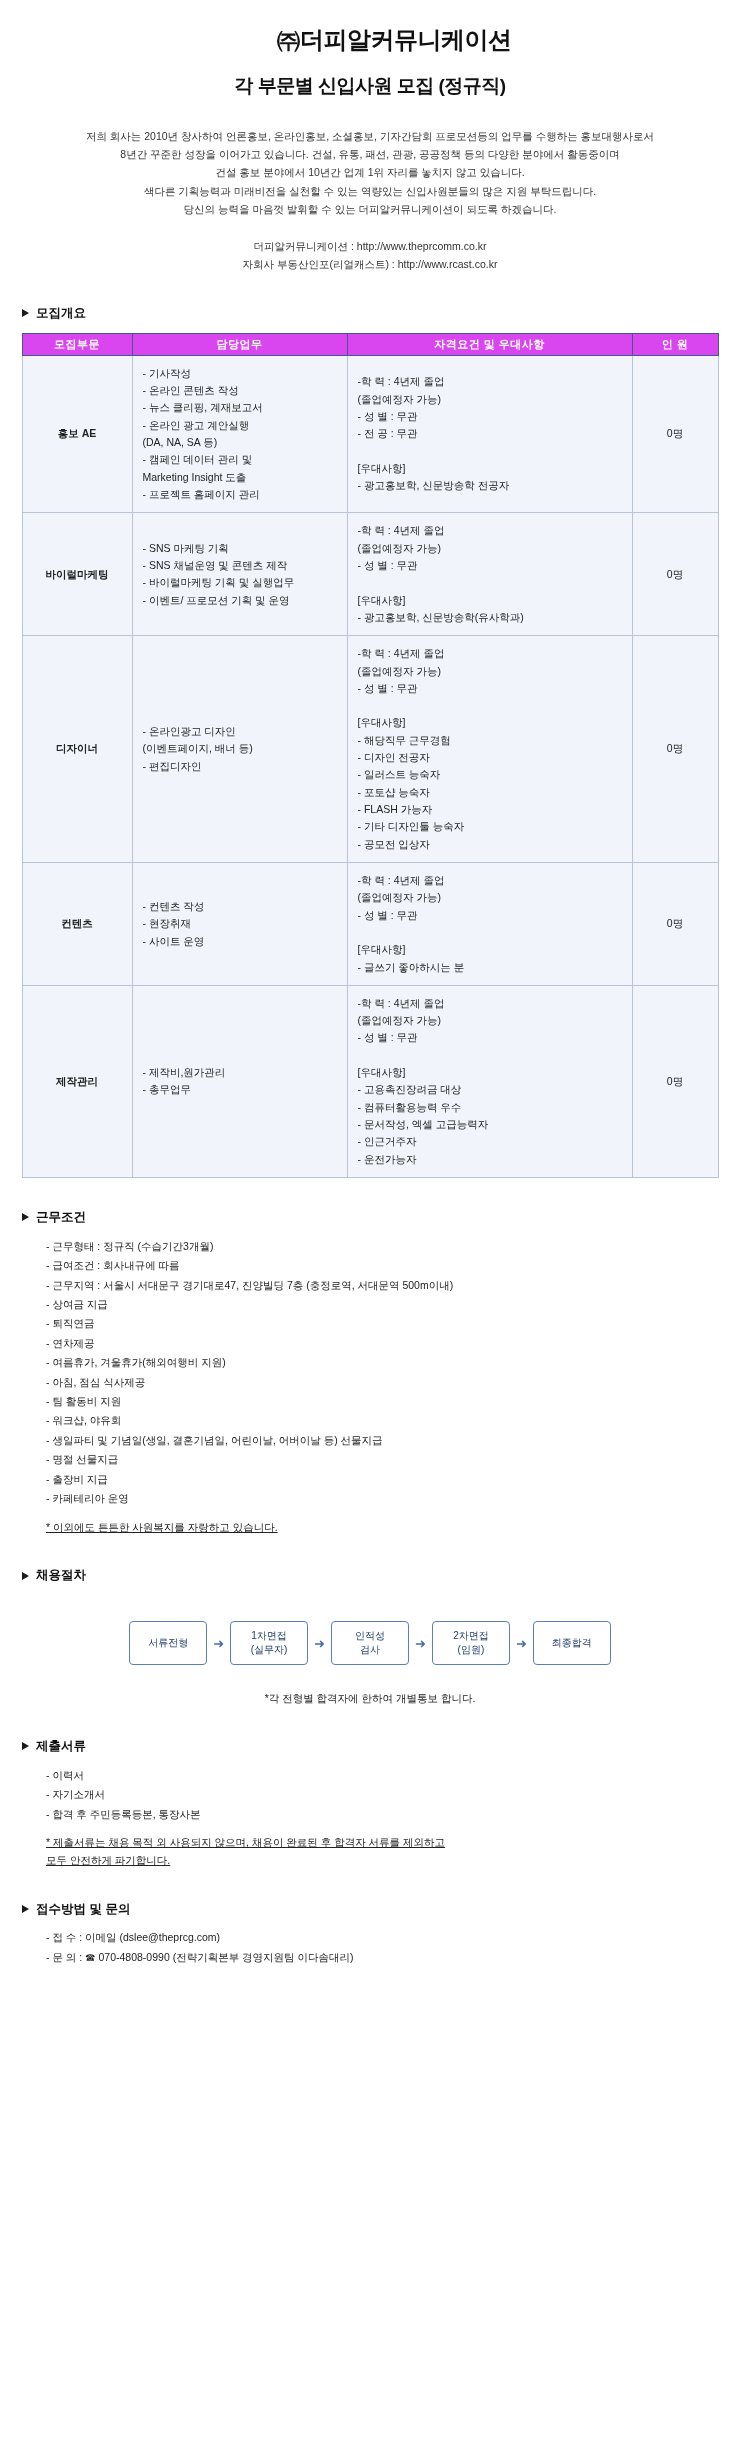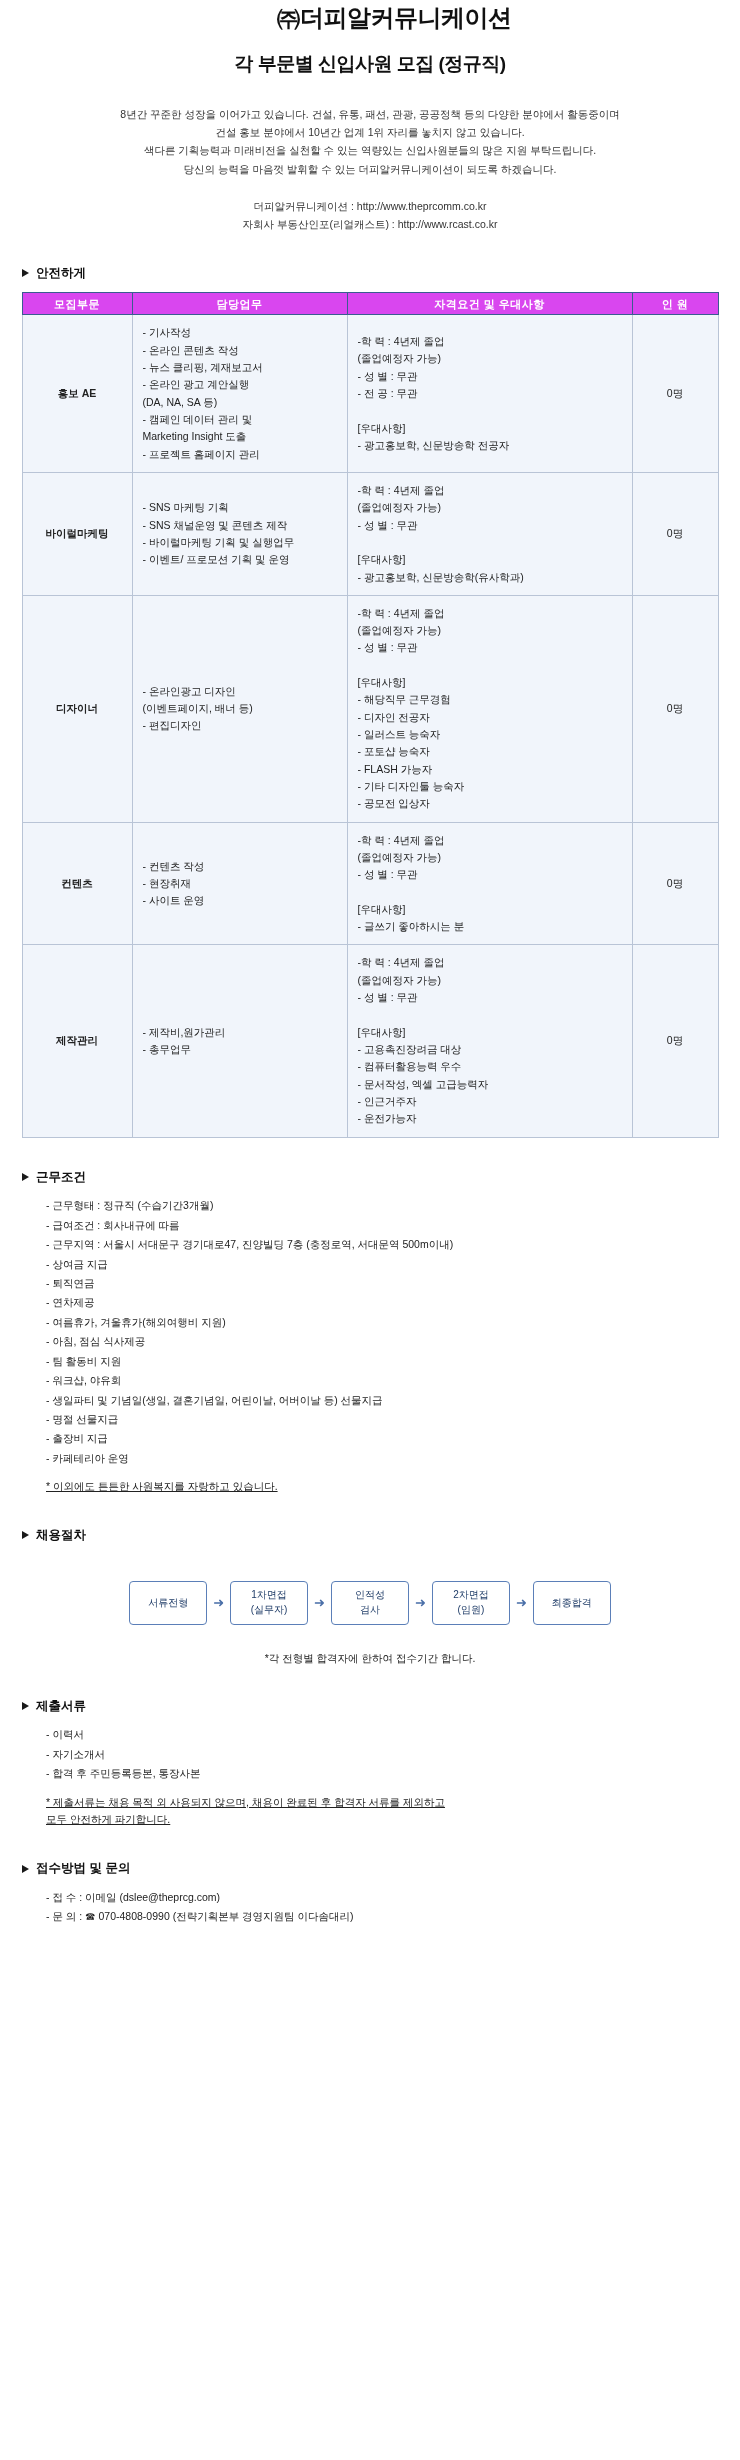--- a/index.html
+++ b/index.html
@@ -16,20 +16,21 @@
     line-height: 1.5;
   }
   .page { width: 740px; padding: 0 0 30px 0; }
 
   
   .company-title {
     text-align: center;
     font-size: 24px;
     font-weight: bold;
     color: #111;
+    padding-top: 22px;
     letter-spacing: -0.5px;
     margin-left: 48px;
   }
   .doc-subtitle {
     text-align: center;
     font-size: 19px;
     font-weight: bold;
     color: #111;
     padding-top: 14px;
     letter-spacing: -0.5px;
@@ -172,36 +173,37 @@
 </head>
 <body>
 
 <div class="page">
 
   <div>
     <div class="company-title">㈜더피알커뮤니케이션</div>
     <div class="doc-subtitle">각 부문별 신입사원 모집 (정규직)</div>
 
     <div class="intro">
+      <span class="line">저희 회사는 2010년 창사하여 언론홍보, 온라인홍보, 소셜홍보, 기자간담회 프로모션등의 업무를 수행하는 홍보대행사로서</span>
       <span class="line">8년간 꾸준한 성장을 이어가고 있습니다. 건설, 유통, 패션, 관광, 공공정책 등의 다양한 분야에서 활동중이며</span>
       <span class="line">건설 홍보 분야에서 10년간 업계 1위 자리를  놓치지 않고 있습니다.</span>
       <span class="line">색다른 기획능력과 미래비전을 실천할 수 있는 역량있는 신입사원분들의 많은 지원 부탁드립니다.</span>
       <span class="line">당신의 능력을 마음껏 발휘할 수 있는 더피알커뮤니케이션이 되도록 하겠습니다.</span>
     </div>
 
     <div class="links">
       <div>더피알커뮤니케이션 : http://www.theprcomm.co.kr</div>
       <div>자회사 부동산인포(리얼캐스트) : http://www.rcast.co.kr</div>
     </div>
   </div>
 
   <div class="section">
     <div class="sec-head">
       <span class="tri"></span>
-      <span>안전하게</span>
+      <span>모집개요</span>
     </div>
   </div>
 
   <table class="jobs">
     <colgroup>
       <col class="col-dept">
         <col class="col-duty">
         <col class="col-qual">
         <col class="col-num">
     </colgroup>
@@ -339,21 +341,21 @@
 (실무자)</div>
       <span class="flow-arrow">➜</span>
       <div class="flow-box">인적성
 검사</div>
       <span class="flow-arrow">➜</span>
       <div class="flow-box">2차면접
 (임원)</div>
       <span class="flow-arrow">➜</span>
       <div class="flow-box">최종합격</div>
     </div>
-    <div class="flow-note">*각 전형별 합격자에 한하여 접수기간 합니다.</div>
+    <div class="flow-note">*각 전형별 합격자에 한하여 개별통보 합니다.</div>
   </div>
 
   <div class="section">
     <div class="sec-head">
       <span class="tri"></span>
       <span>제출서류</span>
     </div>
     <ul class="dash">
       <li>- 이력서</li>
       <li>- 자기소개서</li>

